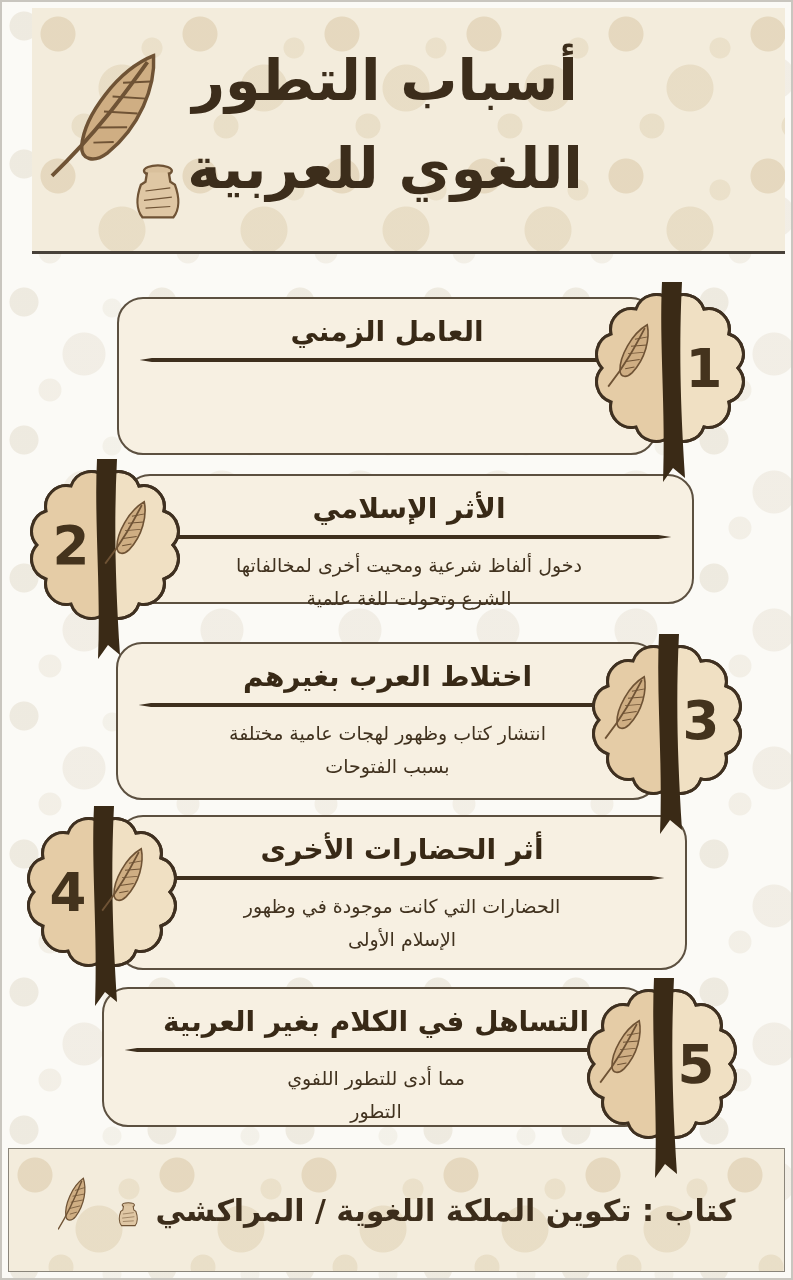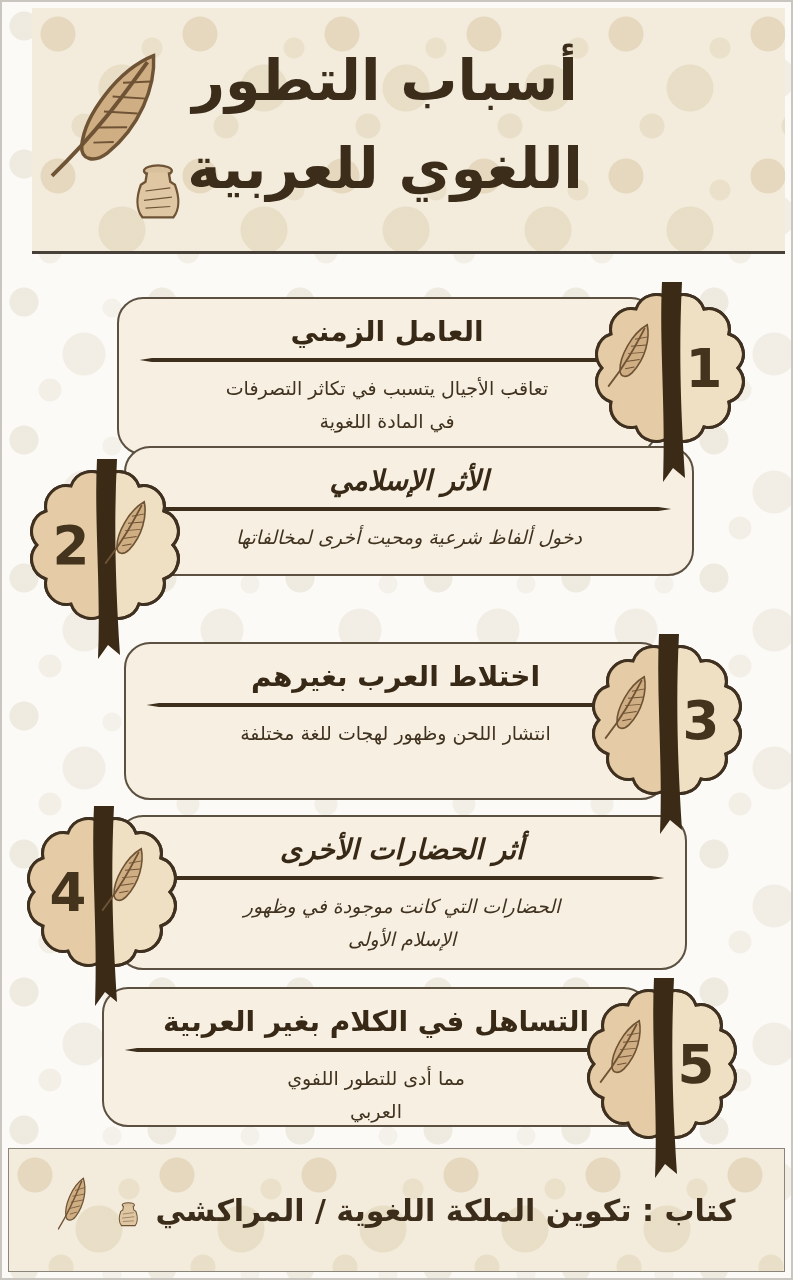--- a/index.html
+++ b/index.html
@@ -55,23 +55,23 @@
   }
   .divider{
     height:4px; background:#3e2f1d; width:99%; margin:10px auto 10px auto;
     clip-path:polygon(0 50%, 2.5% 0, 97.5% 0, 100% 50%, 97.5% 100%, 2.5% 100%);
   }
   .card-desc{
     font-size:19px; color:#41321f; line-height:1.75; font-weight:500;
   }
 
   .card-1{ left:115px; top:295px;  width:540px; height:158px; }
-  .card-2{ left:122px; top:444px;  width:570px; height:130px;font-style:italic; }
-  .card-3{ left:122px; top:640px;  width:543px; height:158px; }
-  .card-4{ left:115px; top:813px;  width:570px; height:155px;font-style:italic; }
+  .card-2{ left:122px; top:472px;  width:570px; height:130px; }
+  .card-3{ left:114px; top:640px;  width:543px; height:158px; }
+  .card-4{ left:115px; top:813px;  width:570px; height:155px; }
   .card-5{ left:100px; top:985px;  width:548px; height:140px; }
 
   .badge{
     position:absolute; width:150px; height:212px; z-index:2;
   }
   .badge-1{ left:593px; top:280px; }
   .badge-2{ left:28px;  top:457px; }
   .badge-3{ left:590px; top:632px; }
   .badge-4{ left:25px;  top:804px; }
   .badge-5{ left:585px; top:976px; }
@@ -126,63 +126,61 @@
       </g>
       <g transform="translate(88,142) scale(1.55)">
         <use href="#inkpot"></use>
       </g>
     </svg>
   </div>
 
   <div class="card card-1">
     <div class="card-title">العامل الزمني</div>
     <div class="divider"></div>
-    <div class="card-desc">
-      <div>تعاقب الأجيال يتسبب في تكاثر التصرفات</div>
-      <div>في المادة اللغوية</div>
-    </div>
   </div>
   <div class="badge badge-1 side-right">
     <svg width="150" height="212" viewBox="0 0 150 212">
       <use href="#seal" fill="#f0e0c3" stroke="#3f3020" stroke-width="3"></use>
       <use href="#sealHalfLeft" fill="#e5cca6"></use>
       <use href="#seal" fill="none" stroke="#3f3020" stroke-width="3"></use>
       <use href="#ribbon" fill="#3a2a16"></use>
       <g transform="translate(16,36) rotate(22 22 42)">
           <use href="#qfeather"></use>
         </g>
     </svg>
     <span class="num">1</span>
   </div>
 
   <div class="card card-2">
     <div class="card-title">الأثر الإسلامي</div>
     <div class="divider"></div>
     <div class="card-desc">
       <div>دخول ألفاظ شرعية ومحيت أخرى لمخالفاتها</div>
+      <div>الشرع وتحولت للغة علمية</div>
     </div>
   </div>
   <div class="badge badge-2 side-left">
     <svg width="150" height="212" viewBox="0 0 150 212">
       <use href="#seal" fill="#f0e0c3" stroke="#3f3020" stroke-width="3"></use>
       <use href="#sealHalfLeft" fill="#e5cca6"></use>
       <use href="#seal" fill="none" stroke="#3f3020" stroke-width="3"></use>
       <use href="#ribbon" fill="#3a2a16"></use>
       <g transform="translate(78,36) rotate(22 22 42)">
           <use href="#qfeather"></use>
         </g>
     </svg>
     <span class="num">2</span>
   </div>
 
   <div class="card card-3">
     <div class="card-title">اختلاط العرب بغيرهم</div>
     <div class="divider"></div>
     <div class="card-desc">
-      <div>انتشار اللحن وظهور لهجات للغة مختلفة</div>
+      <div>انتشار كتاب وظهور لهجات عامية مختلفة</div>
+      <div>بسبب الفتوحات</div>
     </div>
   </div>
   <div class="badge badge-3 side-right">
     <svg width="150" height="212" viewBox="0 0 150 212">
       <use href="#seal" fill="#f0e0c3" stroke="#3f3020" stroke-width="3"></use>
       <use href="#sealHalfLeft" fill="#e5cca6"></use>
       <use href="#seal" fill="none" stroke="#3f3020" stroke-width="3"></use>
       <use href="#ribbon" fill="#3a2a16"></use>
       <g transform="translate(16,36) rotate(22 22 42)">
           <use href="#qfeather"></use>
@@ -210,21 +208,21 @@
         </g>
     </svg>
     <span class="num">4</span>
   </div>
 
   <div class="card card-5">
     <div class="card-title">التساهل في الكلام بغير العربية</div>
     <div class="divider"></div>
     <div class="card-desc">
       <div>مما أدى للتطور اللفوي</div>
-      <div>العربي</div>
+      <div>التطور</div>
     </div>
   </div>
   <div class="badge badge-5 side-right">
     <svg width="150" height="212" viewBox="0 0 150 212">
       <use href="#seal" fill="#f0e0c3" stroke="#3f3020" stroke-width="3"></use>
       <use href="#sealHalfLeft" fill="#e5cca6"></use>
       <use href="#seal" fill="none" stroke="#3f3020" stroke-width="3"></use>
       <use href="#ribbon" fill="#3a2a16"></use>
       <g transform="translate(16,36) rotate(22 22 42)">
           <use href="#qfeather"></use>

